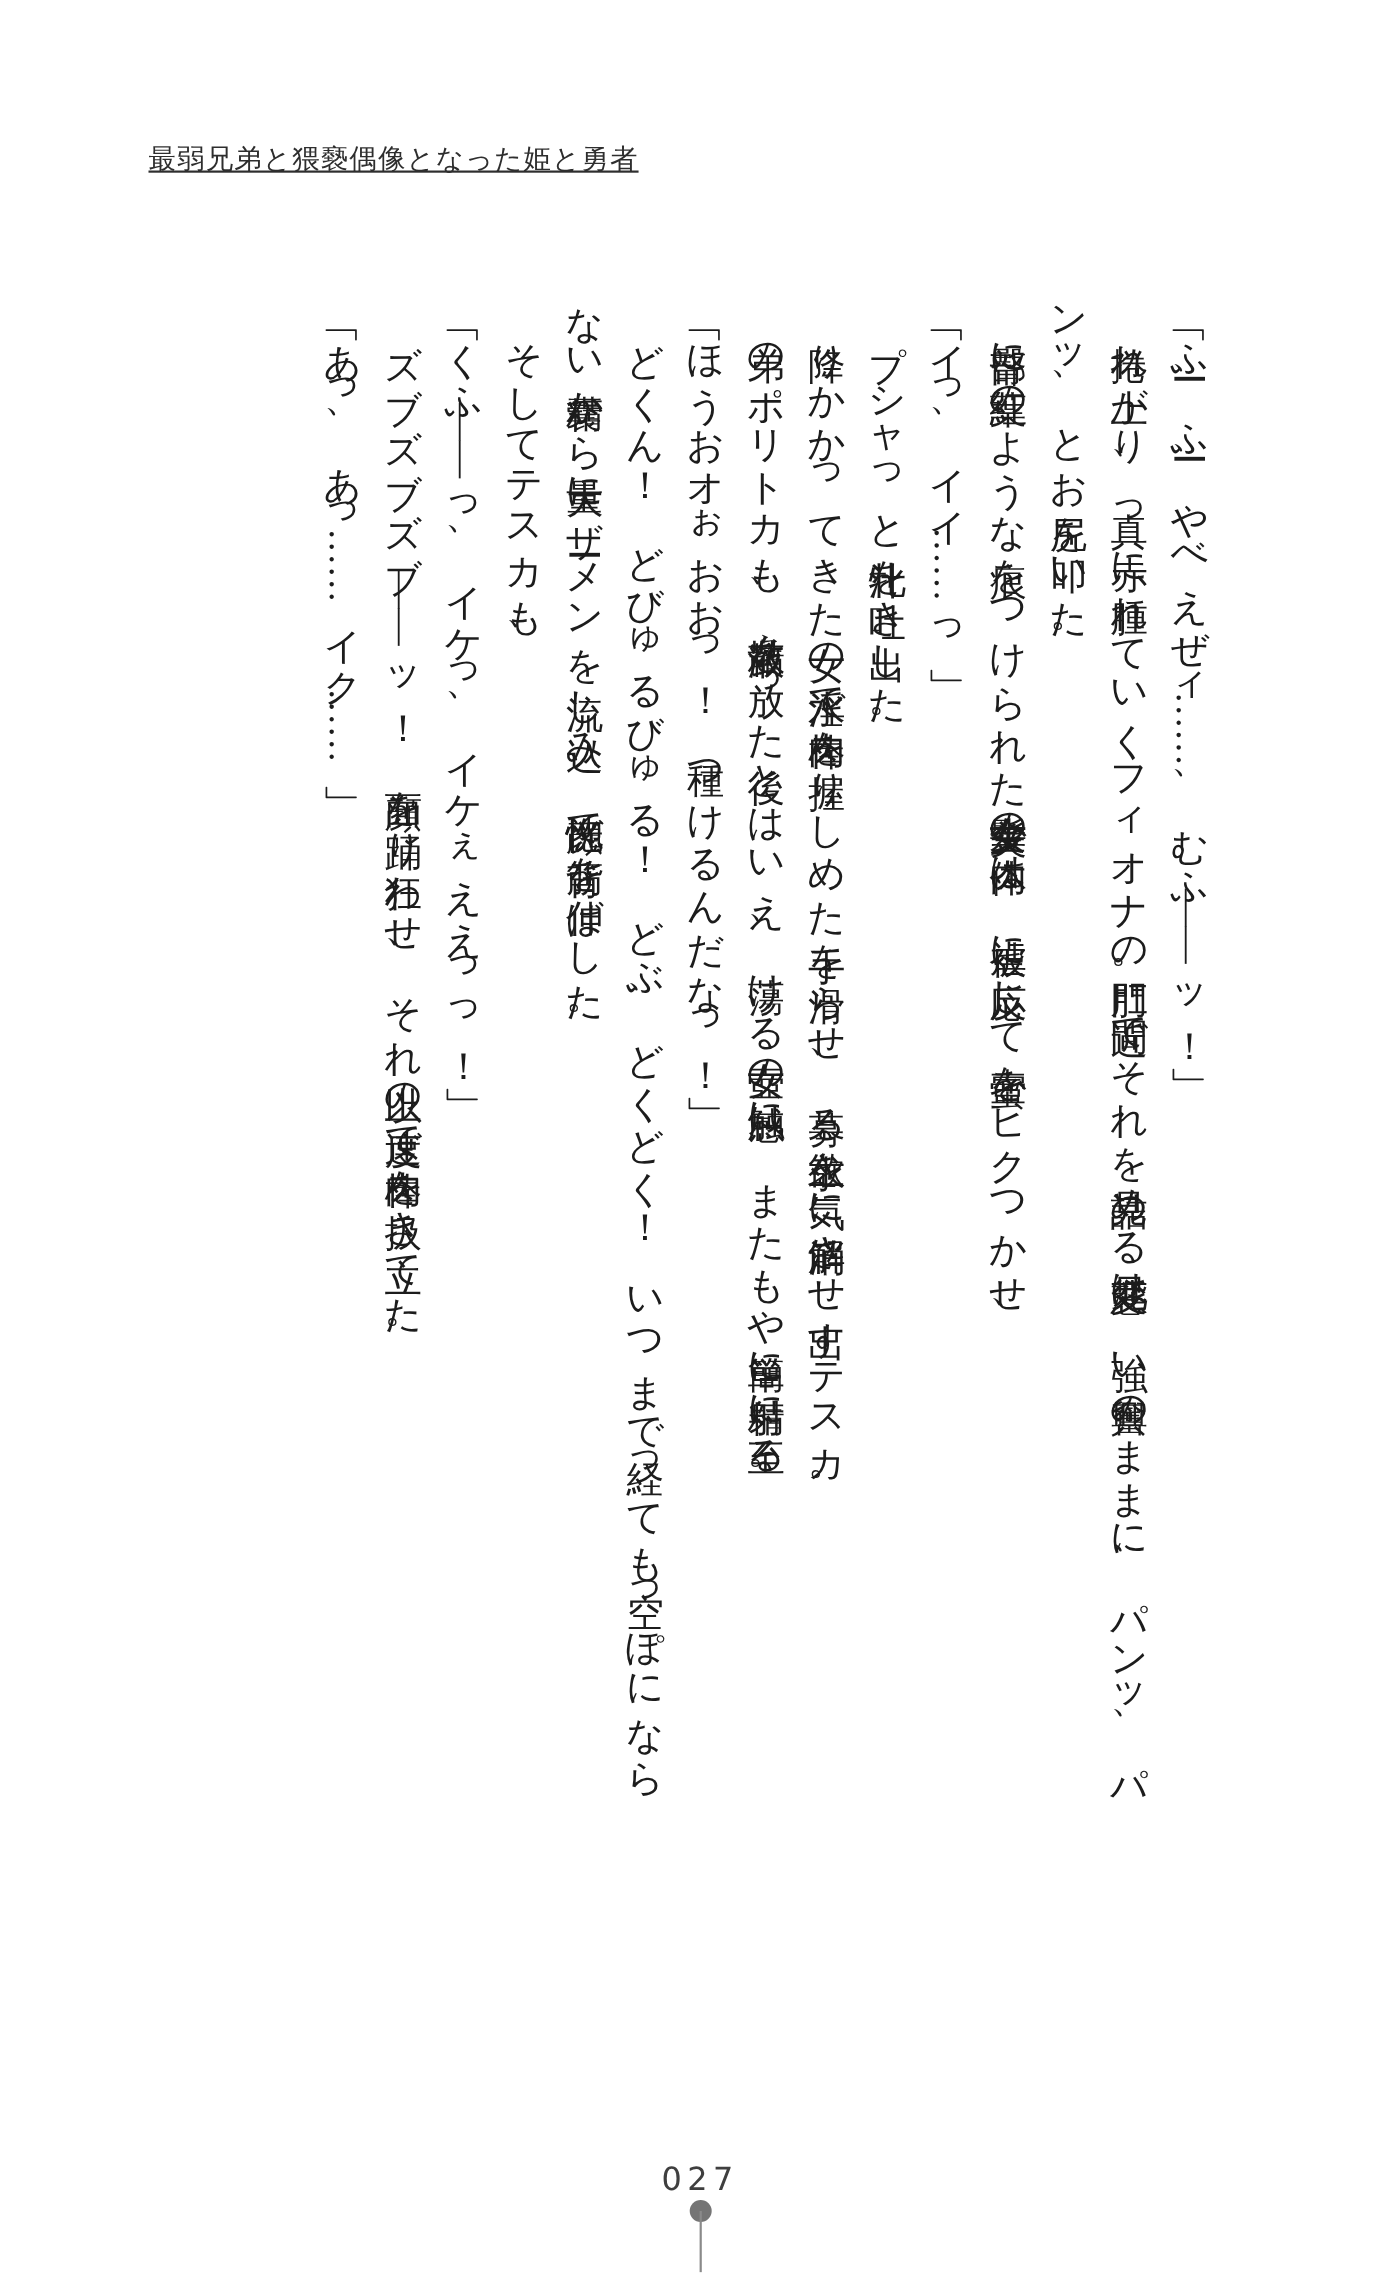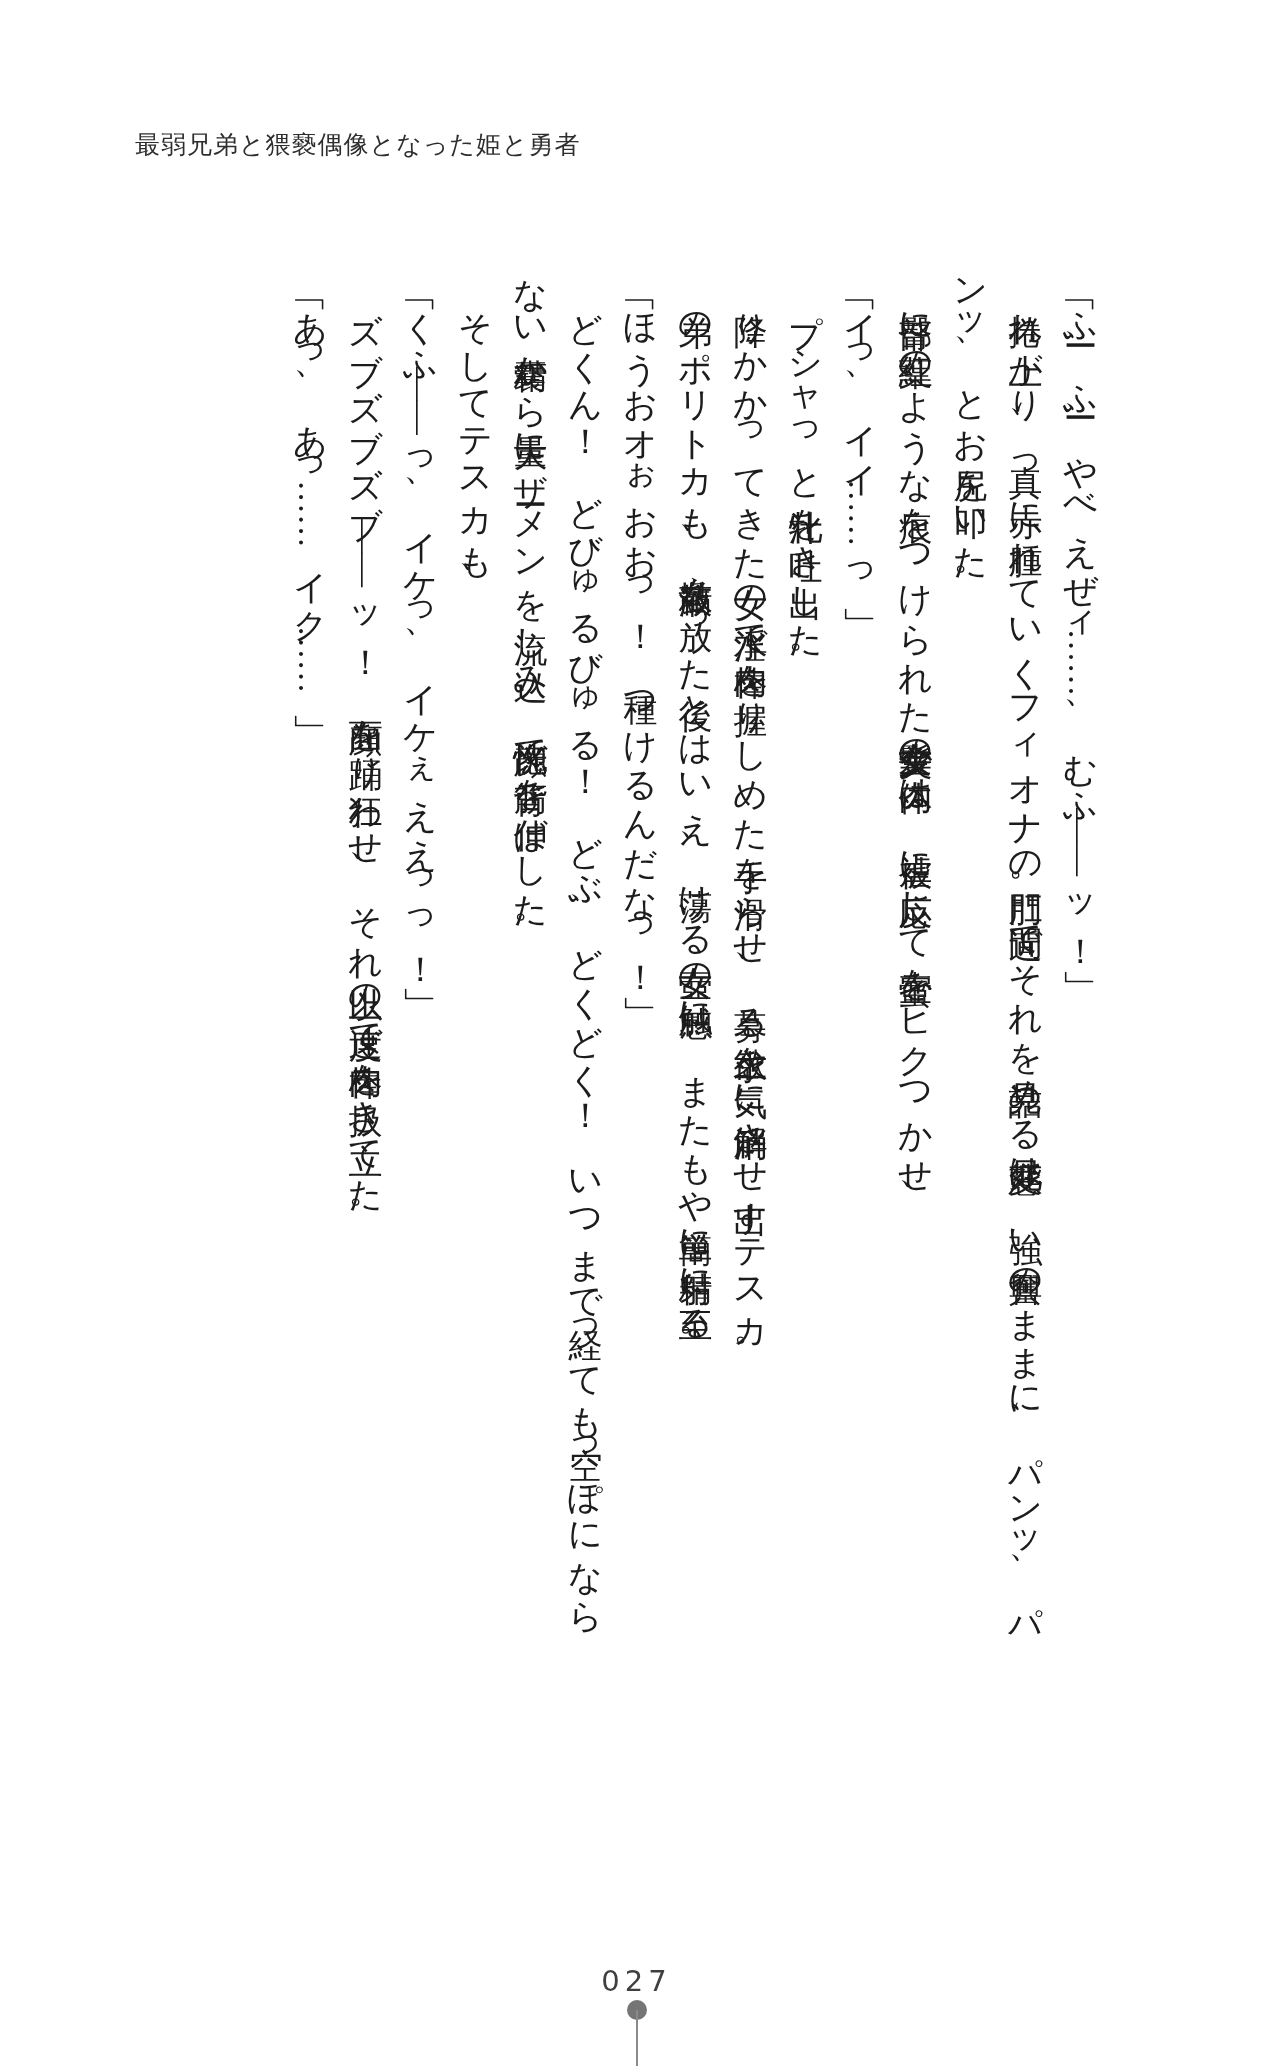--- a/index.html
+++ b/index.html
@@ -17,20 +17,21 @@
     color: #1c1c1c;
   }
   .running-head {
     position: absolute;
     top: 128px;
     left: 135px;
     font-size: 25px;
     letter-spacing: 1px;
     color: #2e2e2e;
     white-space: nowrap;
+    text-decoration: underline;
   }
   .text-block {
     position: absolute;
     top: 255px;
     right: 155px;
     width: 1000px;
     height: 1380px;
     writing-mode: vertical-rl;
     -webkit-writing-mode: vertical-rl;
     text-orientation: mixed;

